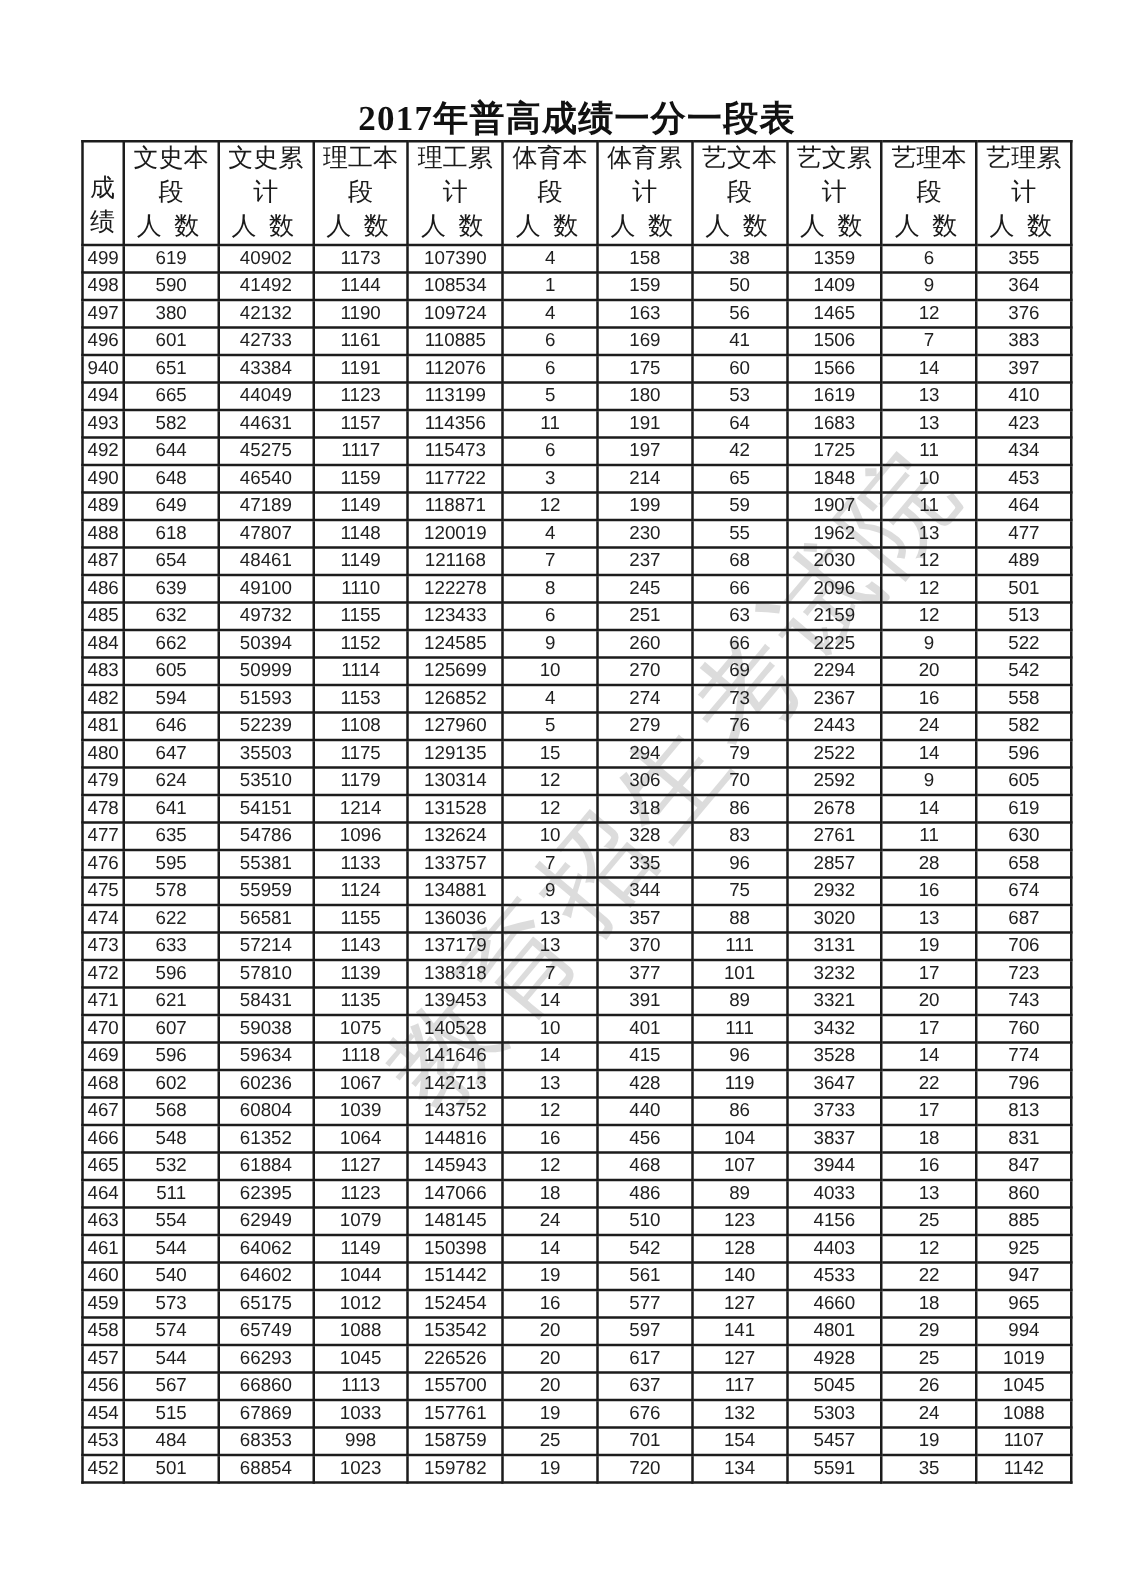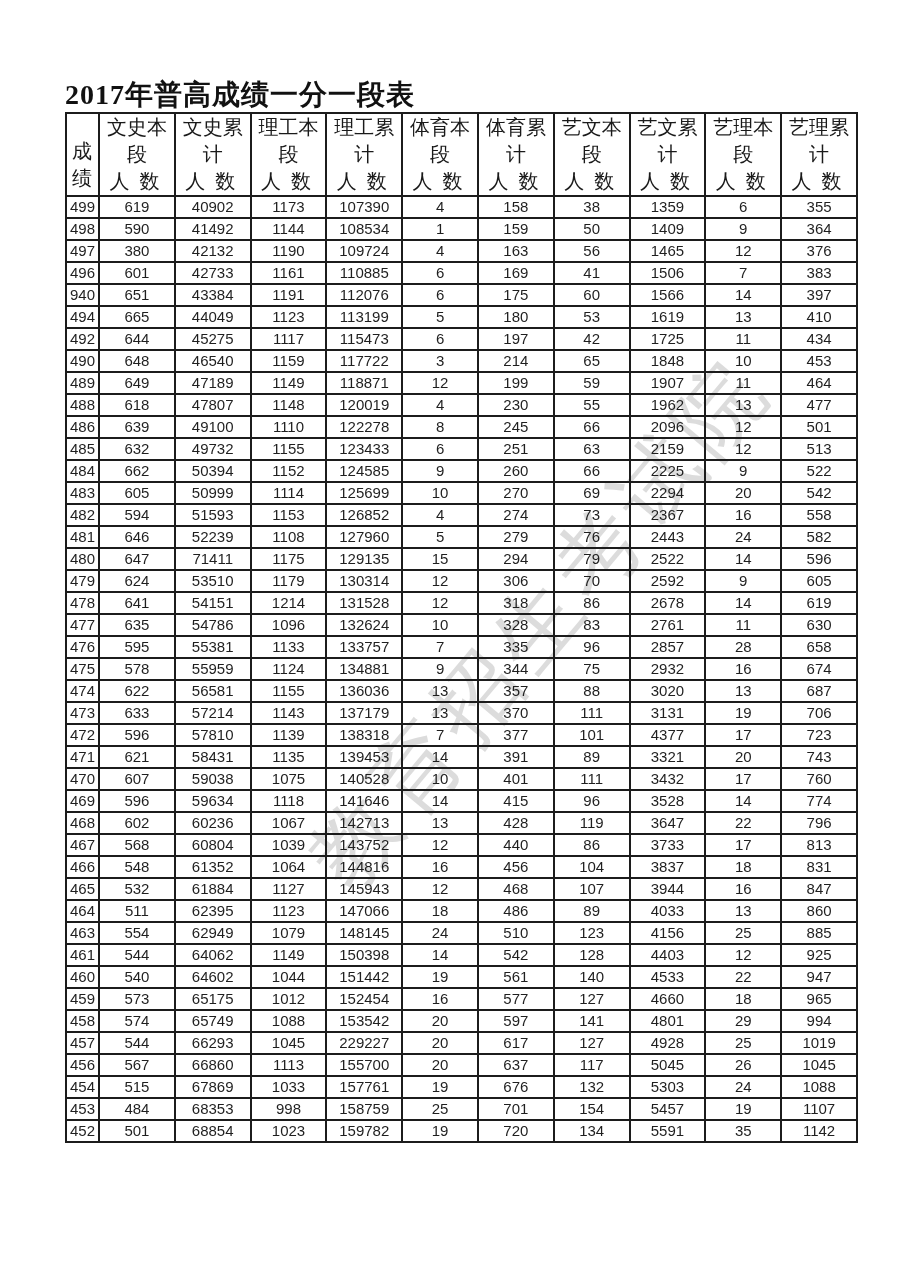--- a/index.html
+++ b/index.html
@@ -15,20 +15,21 @@
     overflow: hidden;
     font-family: "Liberation Sans", sans-serif;
     color: #1a1a1a;
   }
   .title {
     position: absolute;
     top: 76px;
     left: 65px;
     width: 793px;
     margin: 0;
+    text-align: center;
     font-family: "Liberation Serif", "DejaVu Serif", serif;
     font-size: 28px;
     font-weight: 600;
     letter-spacing: 1px;
     color: #111;
     white-space: nowrap;
   }
   .watermark {
     position: absolute;
     left: 185px;
@@ -223,20 +224,33 @@
           <td>1123</td>
           <td>113199</td>
           <td>5</td>
           <td>180</td>
           <td>53</td>
           <td>1619</td>
           <td>13</td>
           <td>410</td>
         </tr>
         <tr>
+          <td>493</td>
+          <td>582</td>
+          <td>44631</td>
+          <td>1157</td>
+          <td>114356</td>
+          <td>11</td>
+          <td>191</td>
+          <td>64</td>
+          <td>1683</td>
+          <td>13</td>
+          <td>423</td>
+        </tr>
+        <tr>
           <td>492</td>
           <td>644</td>
           <td>45275</td>
           <td>1117</td>
           <td>115473</td>
           <td>6</td>
           <td>197</td>
           <td>42</td>
           <td>1725</td>
           <td>11</td>
@@ -275,20 +289,33 @@
           <td>1148</td>
           <td>120019</td>
           <td>4</td>
           <td>230</td>
           <td>55</td>
           <td>1962</td>
           <td>13</td>
           <td>477</td>
         </tr>
         <tr>
+          <td>487</td>
+          <td>654</td>
+          <td>48461</td>
+          <td>1149</td>
+          <td>121168</td>
+          <td>7</td>
+          <td>237</td>
+          <td>68</td>
+          <td>2030</td>
+          <td>12</td>
+          <td>489</td>
+        </tr>
+        <tr>
           <td>486</td>
           <td>639</td>
           <td>49100</td>
           <td>1110</td>
           <td>122278</td>
           <td>8</td>
           <td>245</td>
           <td>66</td>
           <td>2096</td>
           <td>12</td>
@@ -355,21 +382,21 @@
           <td>5</td>
           <td>279</td>
           <td>76</td>
           <td>2443</td>
           <td>24</td>
           <td>582</td>
         </tr>
         <tr>
           <td>480</td>
           <td>647</td>
-          <td>71411</td>
+          <td>35503</td>
           <td>1175</td>
           <td>129135</td>
           <td>15</td>
           <td>294</td>
           <td>79</td>
           <td>2522</td>
           <td>14</td>
           <td>596</td>
         </tr>
         <tr>
@@ -465,21 +492,21 @@
         </tr>
         <tr>
           <td>472</td>
           <td>596</td>
           <td>57810</td>
           <td>1139</td>
           <td>138318</td>
           <td>7</td>
           <td>377</td>
           <td>101</td>
-          <td>4377</td>
+          <td>3232</td>
           <td>17</td>
           <td>723</td>
         </tr>
         <tr>
           <td>471</td>
           <td>621</td>
           <td>58431</td>
           <td>1135</td>
           <td>139453</td>
           <td>14</td>
@@ -643,21 +670,21 @@
           <td>141</td>
           <td>4801</td>
           <td>29</td>
           <td>994</td>
         </tr>
         <tr>
           <td>457</td>
           <td>544</td>
           <td>66293</td>
           <td>1045</td>
-          <td>229227</td>
+          <td>226526</td>
           <td>20</td>
           <td>617</td>
           <td>127</td>
           <td>4928</td>
           <td>25</td>
           <td>1019</td>
         </tr>
         <tr>
           <td>456</td>
           <td>567</td>

